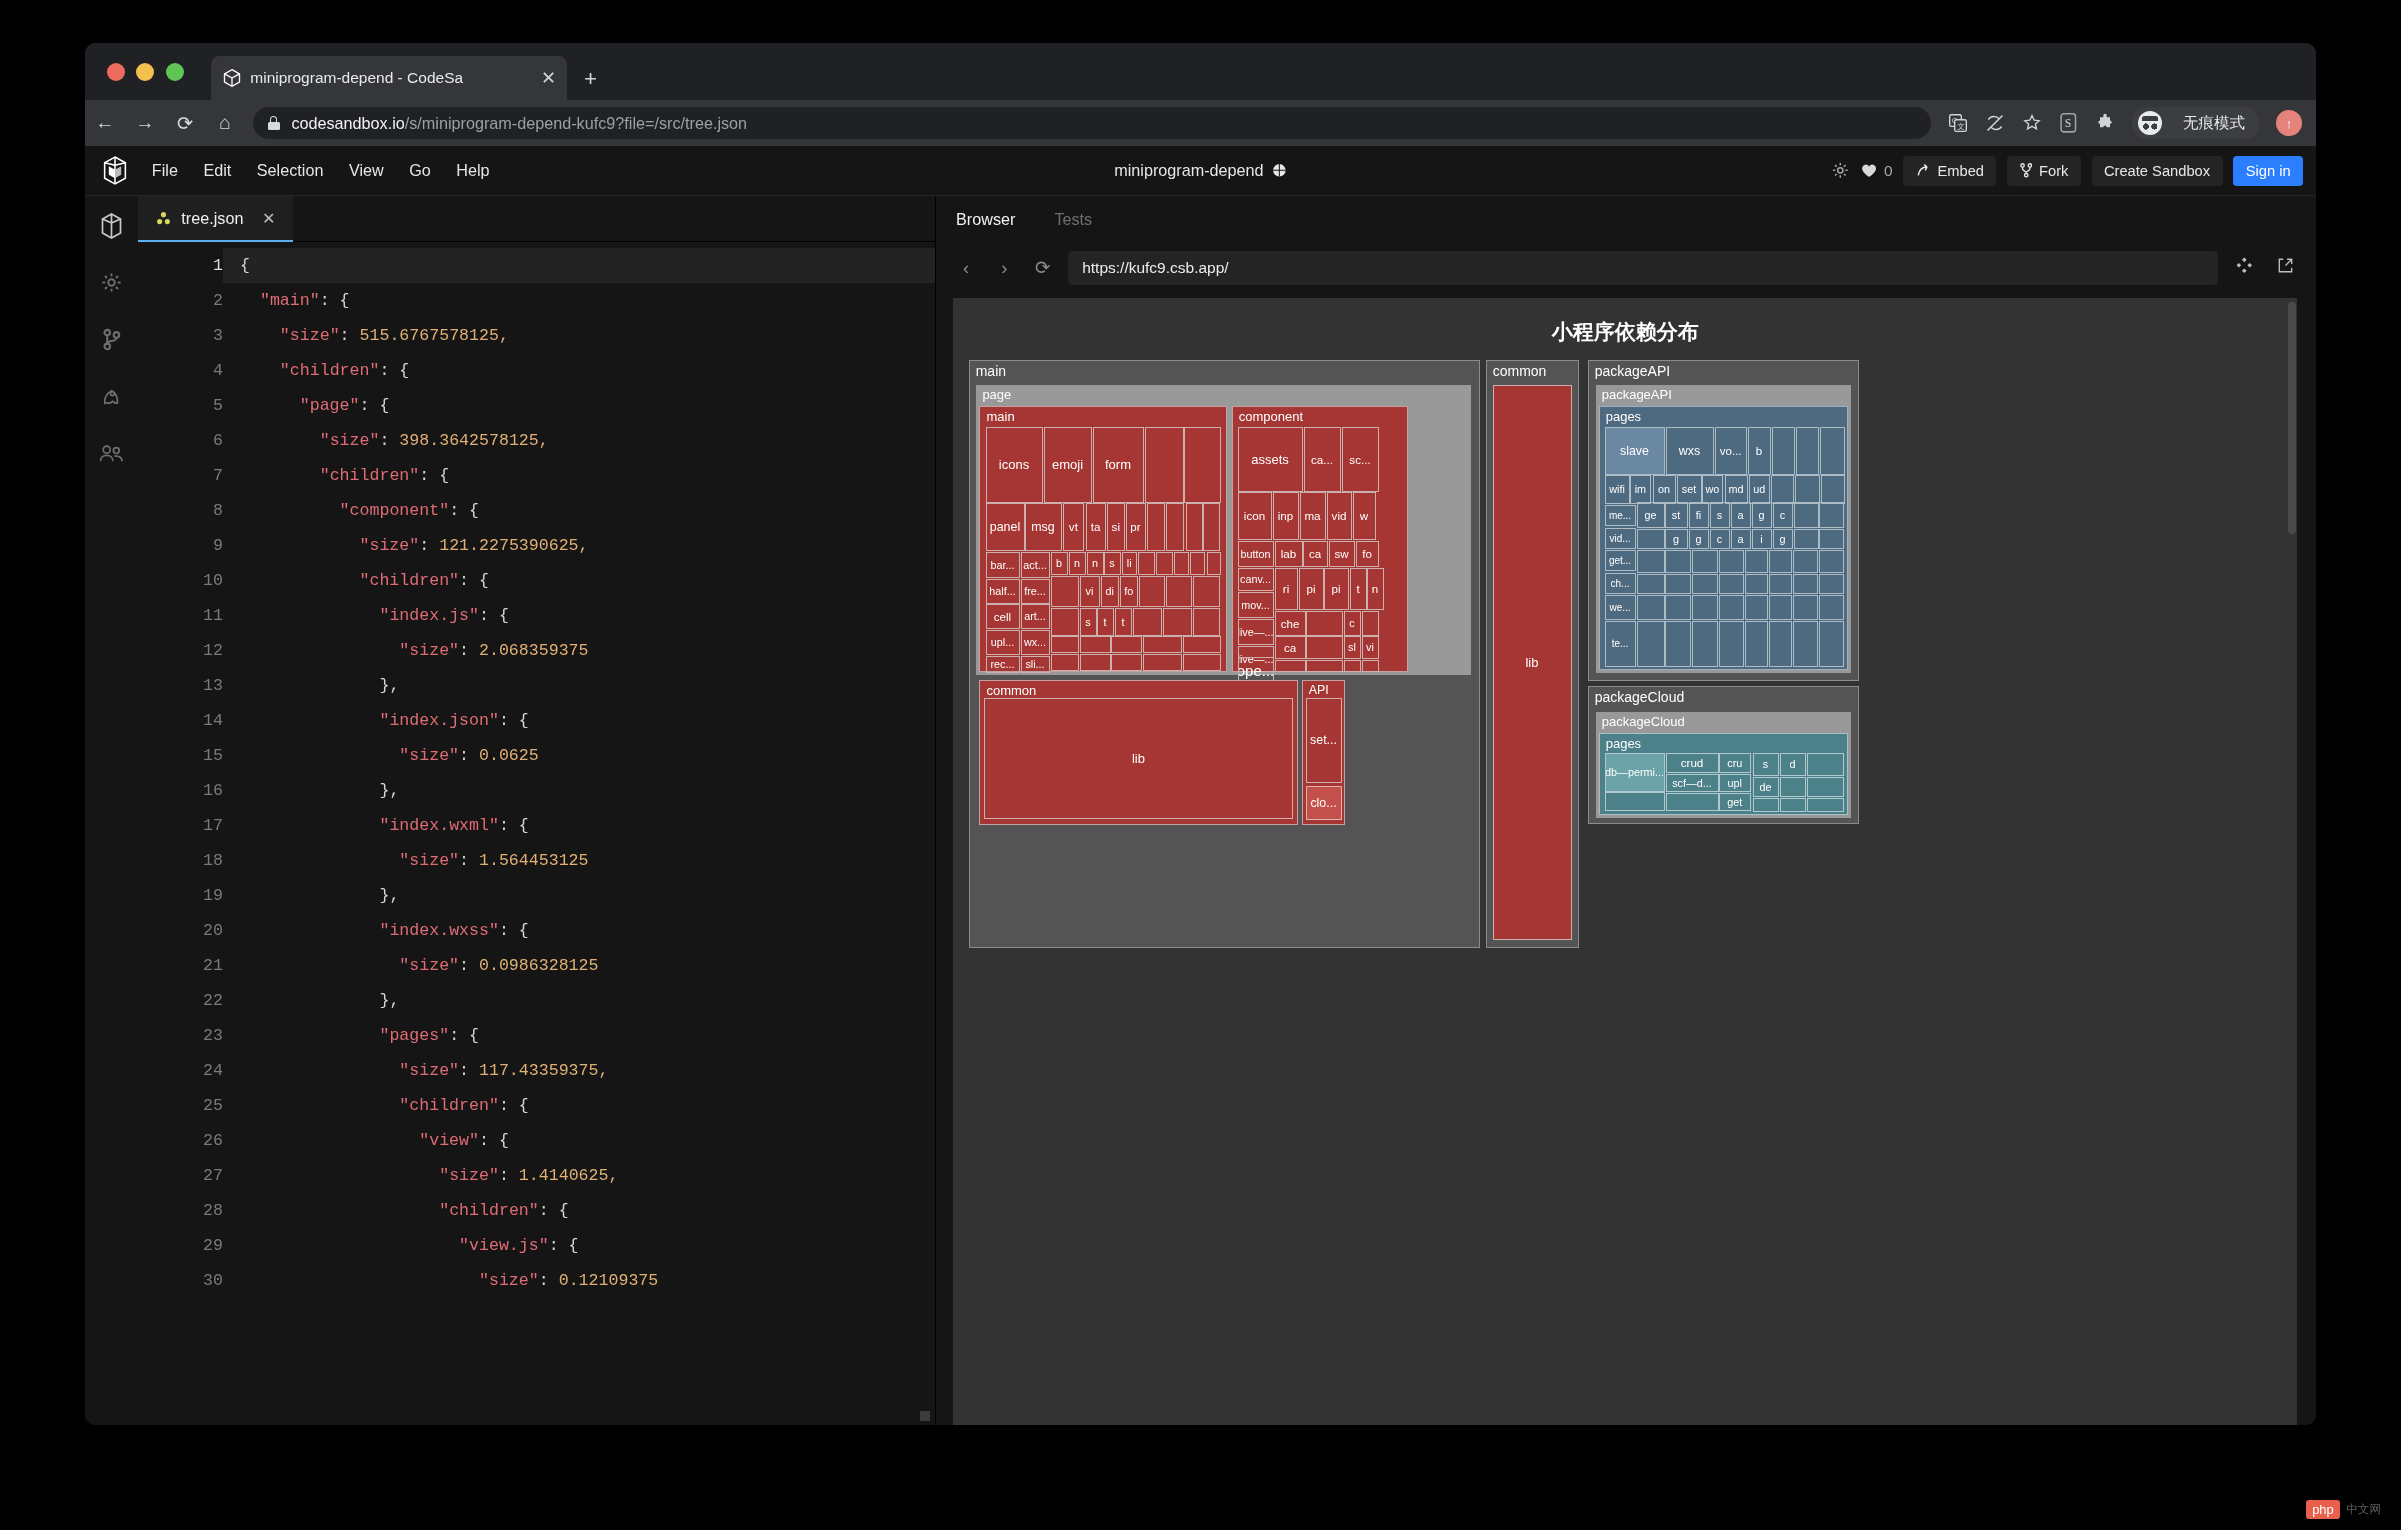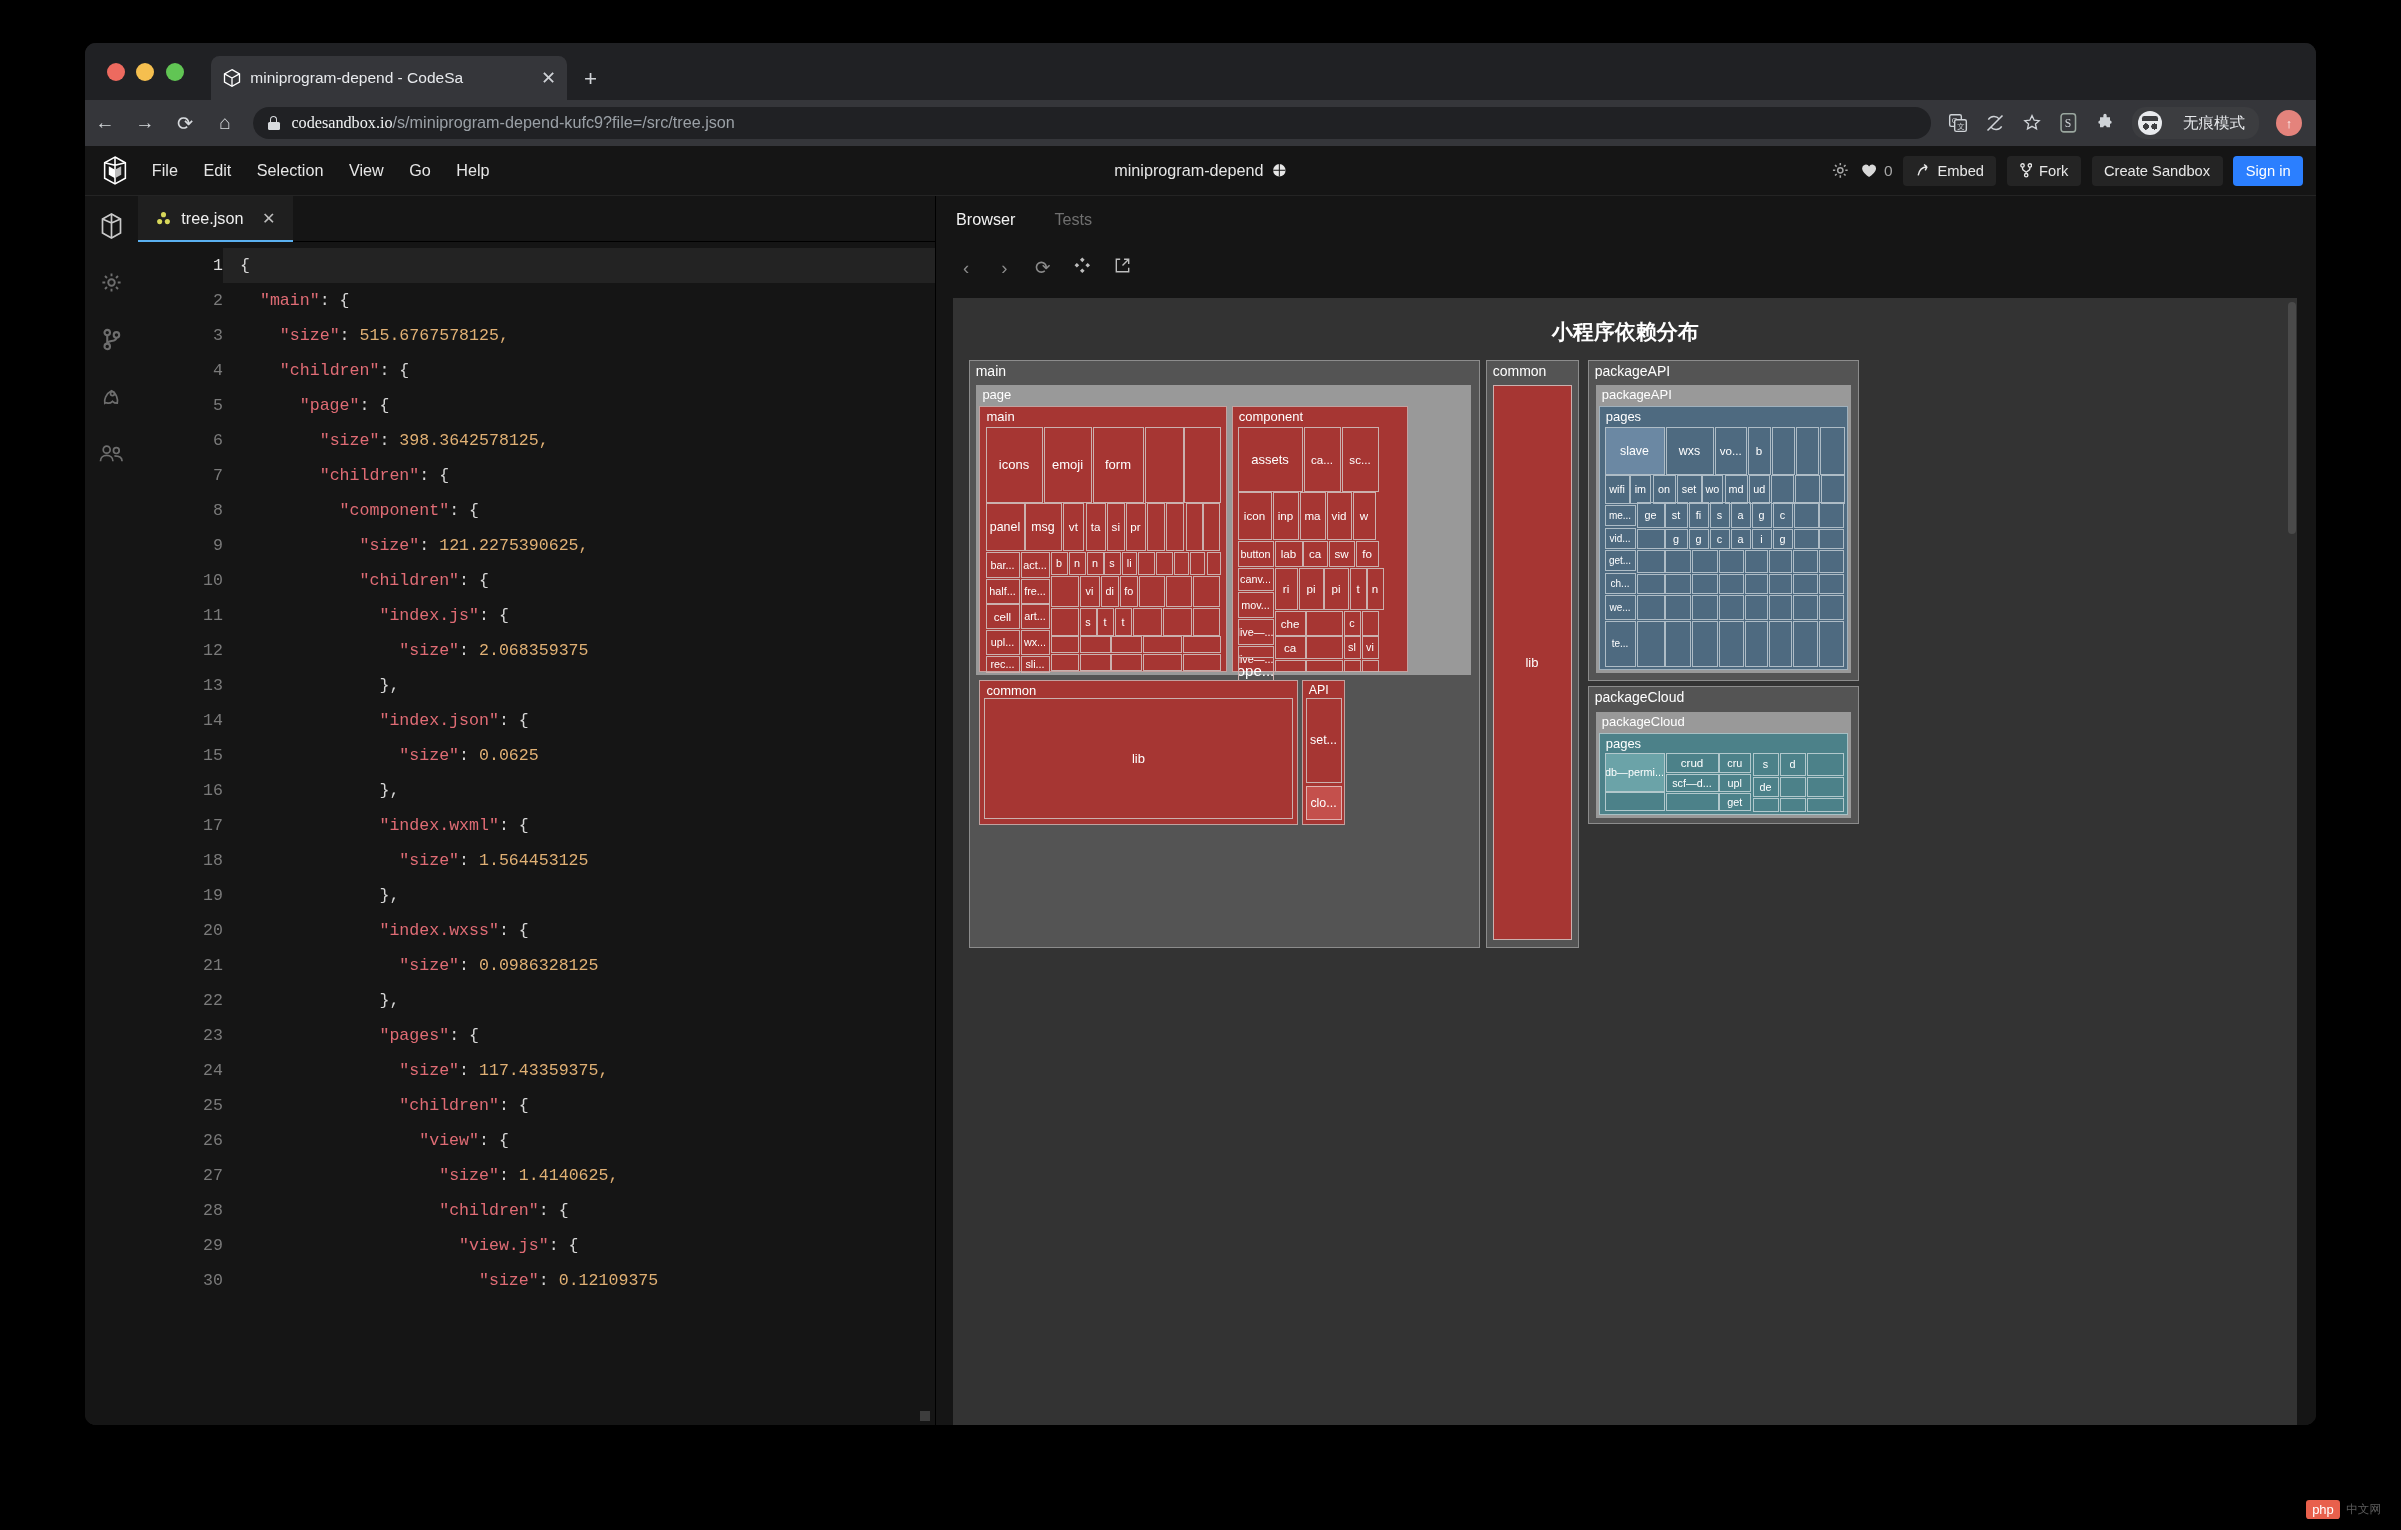--- a/index.html
+++ b/index.html
@@ -29,21 +29,21 @@
   
   .omnirow { position:relative; height:46px; background:#35363a; display:flex; align-items:center; }
   .navbtn { color:#d7dadd; font-size:19.3px; width:40px; text-align:center; flex:0 0 40px; }
   .omni { flex:1; height:32.5px; margin:0 17px 0 7.7px; background:#202124; border-radius:16.2px;
           display:flex; align-items:center; padding:0 15.5px; }
   .lock { width:11.6px; height:14px; position:relative; margin-right:11.6px; flex:0 0 11.6px; }
   .lock i { position:absolute; left:0; bottom:0; width:11.6px; height:8.5px; background:#d7dadd; border-radius:1.5px; }
   .lock b { position:absolute; left:2.3px; top:0; width:7px; height:7px; border:1.9px solid #d7dadd;
             border-bottom:0; border-radius:3.9px 3.9px 0 0; }
   .url { font-size:16.2px; color:#9aa0a6; white-space:nowrap; }
-  .url .host { color:#f1f3f4;font-family:Liberation Serif, serif; }
+  .url .host { color:#f1f3f4; }
   .exticons { display:flex; align-items:center; gap:17px; padding-right:14px; }
   .incog { display:flex; align-items:center; gap:21px; background:#3c3d40; border-radius:14px;
            padding:3.9px 14px 3.9px 6.2px; }
   .incog-face { width:24px; height:24px; border-radius:50%; background:#e8eaed; position:relative; }
   .incog-face::before{content:"";position:absolute;left:3.9px;top:5.4px;width:16.2px;height:4.6px;background:#3c3d40;border-radius:2.3px 2.3px 0 0;}
   .incog-face::after{content:"";position:absolute;left:3.9px;top:12.4px;width:16.2px;height:7px;
      background:radial-gradient(circle 3.1px at 3.9px 3.5px,#3c3d40 98%,transparent 100%),
                 radial-gradient(circle 3.1px at 12.4px 3.5px,#3c3d40 98%,transparent 100%);}
   .incog-label { color:#e8eaed; font-size:15.5px; white-space:nowrap; }
   .profile { width:26px; height:26px; border-radius:50%; background:#e4837c;
@@ -348,20 +348,21 @@
 
     <div class="preview">
       <div class="ptabs">
         <div class="ptab on">Browser</div>
         <div class="ptab">Tests</div>
       </div>
       <div class="paddr">
         <div class="pnav">‹</div>
         <div class="pnav">›</div>
         <div class="pnav">⟳</div>
+        <div class="pinput">https://kufc9.csb.app/</div>
         <div class="picon">
           <svg width="18.6" height="18.6" viewBox="0 0 24 24">
               <path d="M12 2l3 3-3 3-3-3zM12 16l3 3-3 3-3-3zM2 12l3-3 3 3-3 3zM16 12l3-3 3 3-3 3z" fill="#bdbdbd"></path>
             </svg>
         </div>
         <div class="picon">
           <svg width="17" height="17" viewBox="0 0 22 22">
               <path d="M8 3H3v16h16v-5" fill="none" stroke="#bdbdbd" stroke-width="1.8"></path>
               <path d="M13 3h6v6M19 3l-8 8" fill="none" stroke="#bdbdbd" stroke-width="1.8"></path>
             </svg>

